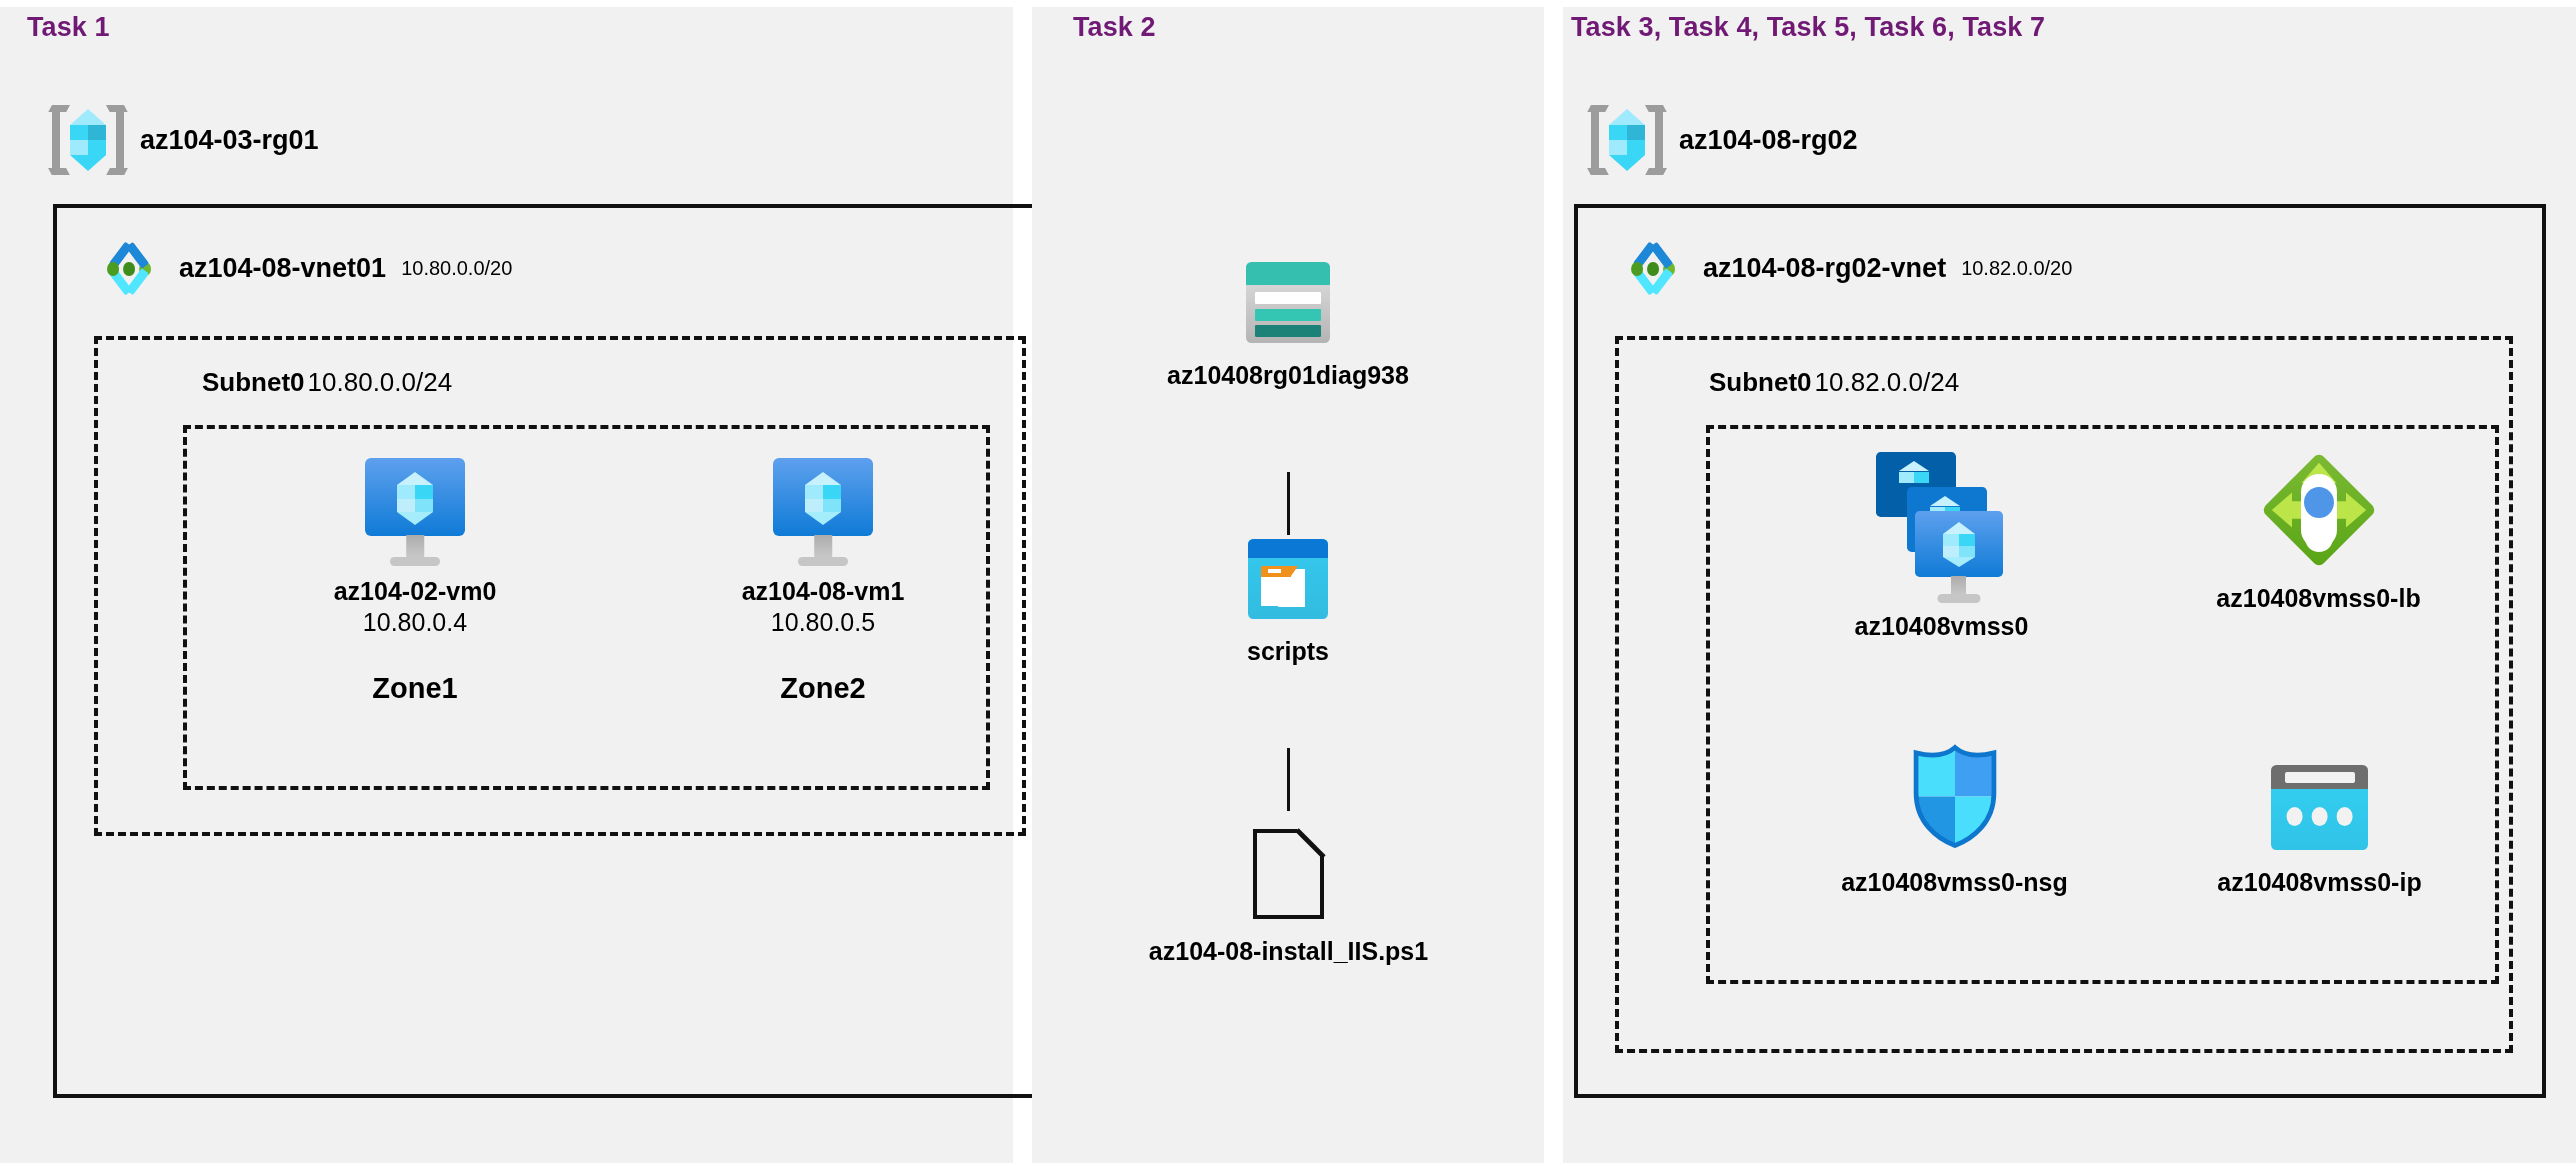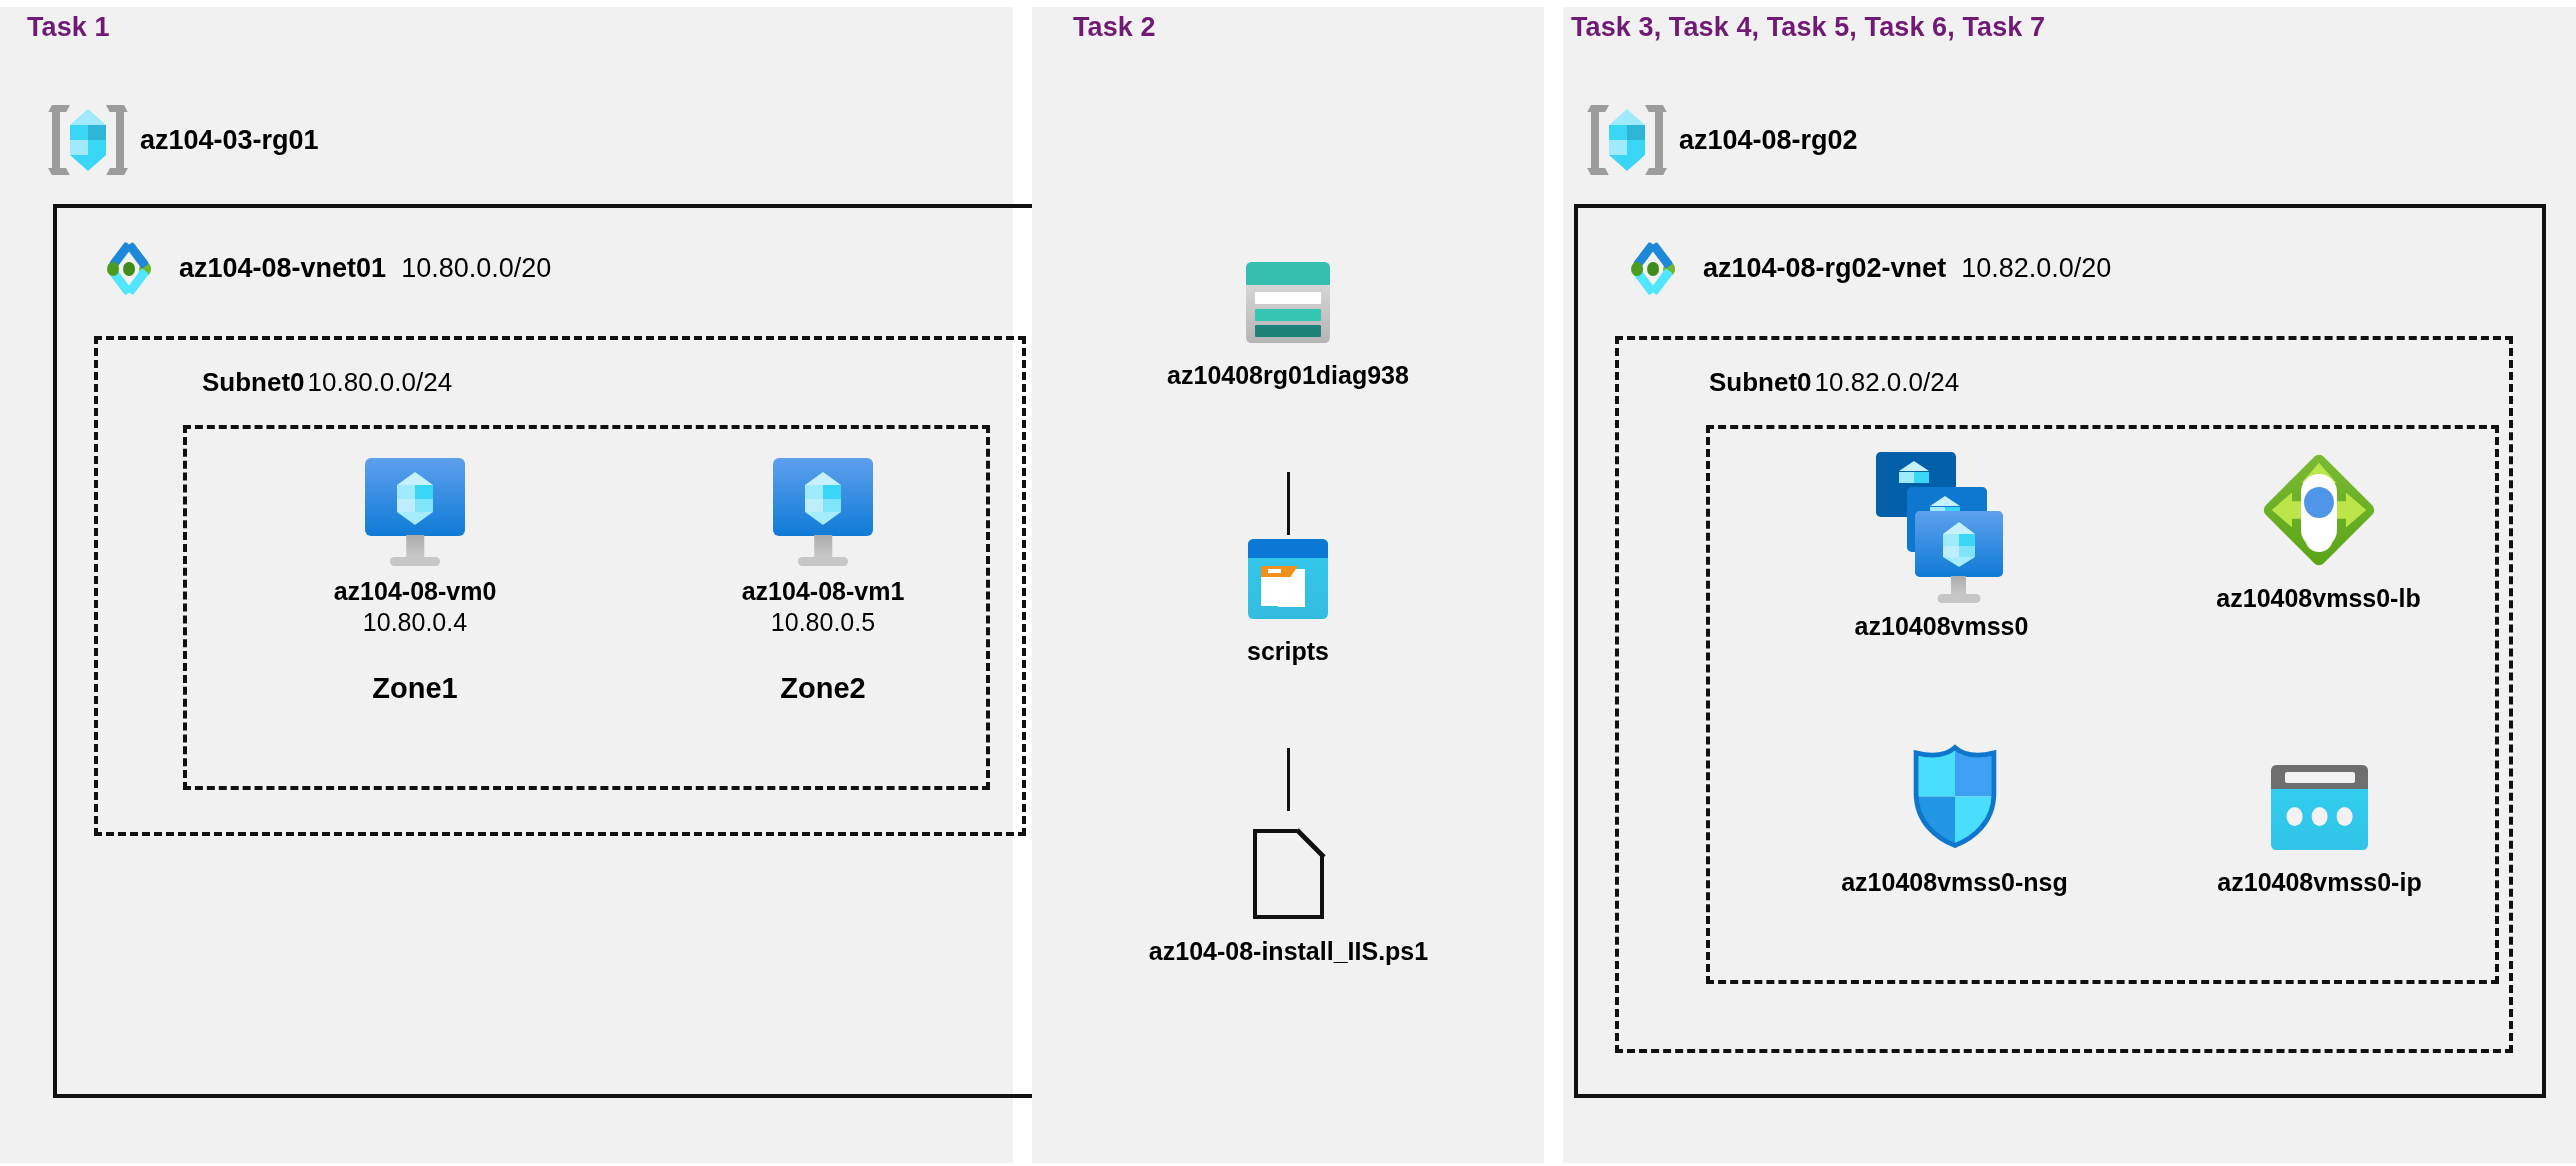--- a/index.html
+++ b/index.html
@@ -11,21 +11,21 @@
   .task-label{
     position:absolute;color:#701a75;font-weight:bold;font-size:27px;
     letter-spacing:0.1px;white-space:nowrap;
   }
   .solid-box{position:absolute;border:4px solid #111;background:transparent;}
   .dash-box{position:absolute;border:4px dashed #111;background:transparent;}
 
   
   .hdr-row{position:absolute;display:flex;align-items:center;gap:15px;white-space:nowrap;}
   .hdr-name{font-size:27px;font-weight:bold;color:#000;}
-  .hdr-cidr{font-size:27px;font-weight:normal;color:#000;}
+  .hdr-cidr{font-size:20px;font-weight:normal;color:#000;}
   .sub-row{position:absolute;white-space:nowrap;}
   .sub-name{font-size:26px;font-weight:bold;color:#000;}
   .sub-cidr{font-size:26px;font-weight:normal;color:#000;}
 
   .node{position:absolute;display:flex;flex-direction:column;align-items:center;}
   .node-title{font-size:25px;font-weight:bold;color:#000;margin-top:10.8px;white-space:nowrap;}
   .node-sub{font-size:25px;font-weight:normal;color:#000;margin-top:2.7px;white-space:nowrap;}
   .node-zone{font-size:29px;font-weight:bold;color:#000;margin-top:35px;white-space:nowrap;}
 
   .conn{position:absolute;background:#111;width:2.7px;}
@@ -193,21 +193,21 @@
         <span style="position:absolute;left:0;top:27px;width:18px;height:13px;background:#BEEEFB;"></span>
         <span style="position:absolute;left:18px;top:27px;width:18px;height:13px;background:#7FE3FA;"></span>
         <span style="position:absolute;left:0;top:40px;width:0;height:0;border-left:18px solid transparent;border-right:18px solid transparent;border-top:13px solid #A5ECFD;"></span>
       </span>
     </span>
     <span class="stand">
         <span class="neck"></span>
         <span class="base"></span>
       </span>
   </span>
-  <span class="node-title">az104-08-vm0</span>
+  <span class="node-title">az104-02-vm0</span>
   <span class="node-sub">10.80.0.4</span>
   <span class="node-zone">Zone1</span>
 </div>
 
 <div class="node" style="left:715px;top:458px;width:216px;">
   <span class="ic-vm">
     <span class="mon mon-front">
       <span class="cube" style="position:absolute;left:32px;top:13.5px;width:36px;height:53px;">
         <span style="position:absolute;left:0;top:0;width:0;height:0;border-left:18px solid transparent;border-right:18px solid transparent;border-bottom:13.5px solid #C7F2FD;"></span>
         <span style="position:absolute;left:0;top:13.5px;width:18px;height:13.5px;background:#9FEBFD;"></span>

